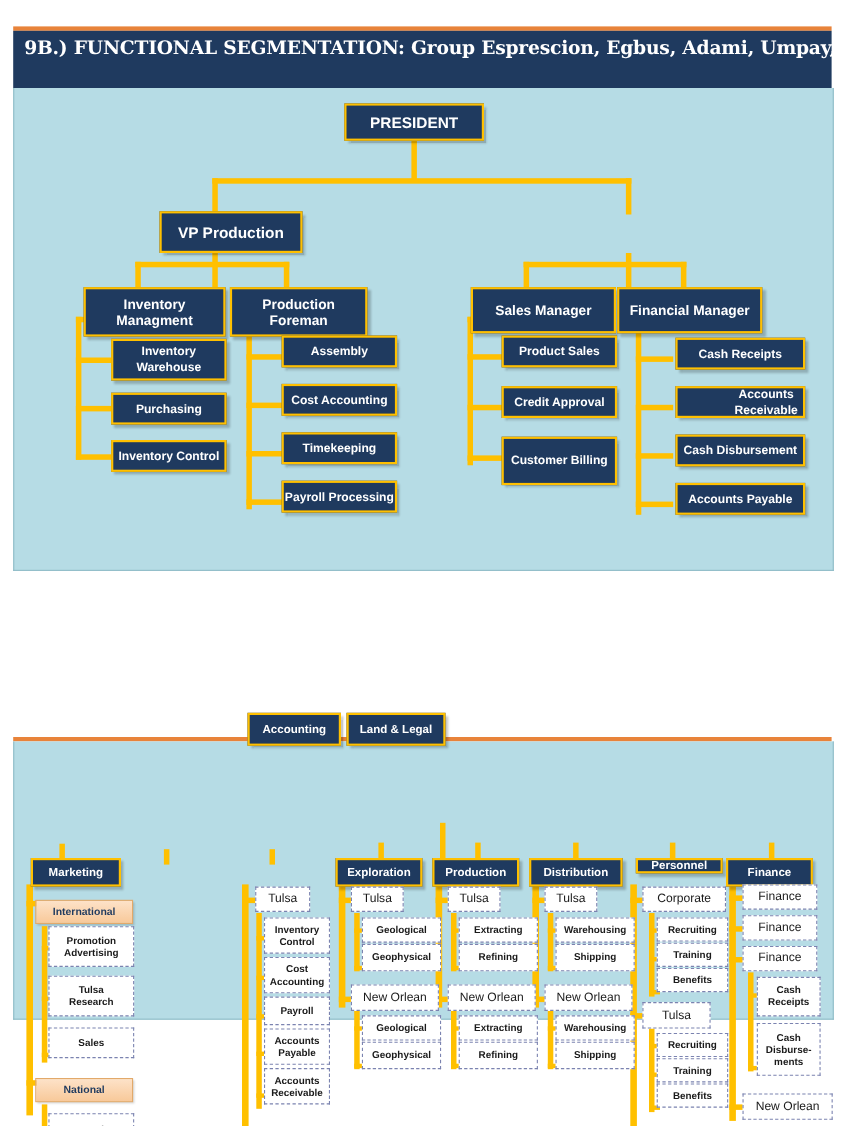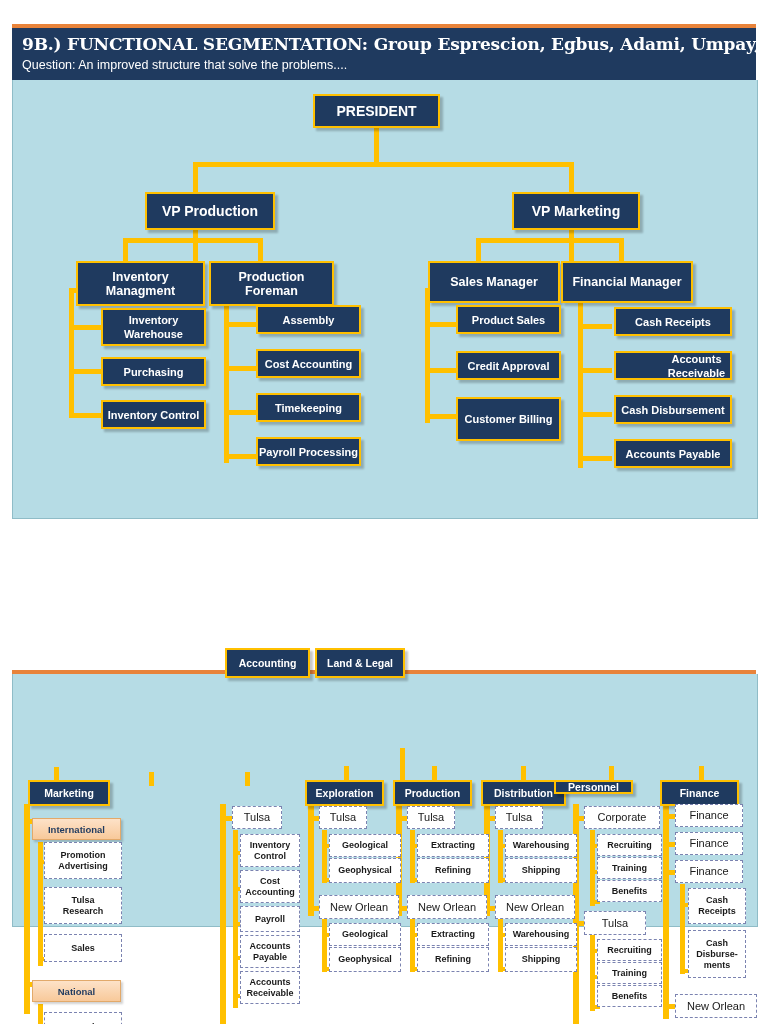--- a/index.html
+++ b/index.html
@@ -48,21 +48,20 @@
 </style>
 </head>
 <body>
 
 <div id="slide1">
 
   <div id="s1-topbar"></div>
 
   <div id="s1-header">
     <div id="s1-title">9B.) FUNCTIONAL SEGMENTATION: Group Esprescion, Egbus, Adami, Umpay, Silagan</div>
-    <div id="s1-sub">Question: An improved structure that solve the problems....</div>
   </div>
 
   <div id="s1-body">
 
     <div class="ln" style="left:361px;top:46px;width:5px;height:40px;"></div>
     <div class="ln" style="left:180px;top:82px;width:381px;height:5px;"></div>
     <div class="ln" style="left:180px;top:82px;width:5px;height:33px;"></div>
     <div class="ln" style="left:556px;top:82px;width:5px;height:33px;"></div>
 
     <div class="ln" style="left:180px;top:150px;width:5px;height:33px;"></div>
@@ -102,23 +101,20 @@
     <div class="ln" style="left:565px;top:376px;width:34px;height:5px;"></div>
 
     <div class="nbox lvl1" style="left:300px;top:14px;width:127px;height:34px;">
       <span>PRESIDENT</span>
     </div>
 
     <div class="nbox lvl1" style="left:132px;top:112px;width:130px;height:38px;">
       <span>VP Production</span>
     </div>
 
-    <div class="nbox lvl1" style="left:499px;top:112px;width:128px;height:38px;">
-      <span>VP Marketing</span>
-    </div>
 
     <div class="nbox big" style="left:63px;top:181px;width:129px;height:45px;flex-direction:column;">
       <span>Inventory</span>
       <span>Managment</span>
     </div>
 
     <div class="nbox big" style="left:196px;top:181px;width:125px;height:45px;flex-direction:column;">
       <span>Production</span>
       <span>Foreman</span>
     </div>
@@ -366,21 +362,21 @@
   <div class="ln2" style="left:486px;top:263px;width:5px;height:53px;z-index:4;"></div>
   <div class="ln2" style="left:486px;top:277px;width:10px;height:4px;z-index:4;"></div>
   <div class="ln2" style="left:486px;top:311px;width:10px;height:4px;z-index:4;"></div>
   <div class="wbox" style="left:493px;top:267px;width:72px;height:23px;z-index:5;">
     <span>Warehousing</span>
   </div>
   <div class="wbox" style="left:493px;top:291px;width:72px;height:25px;z-index:5;">
     <span>Shipping</span>
   </div>
 
-  <div class="hbox" style="left:542px;top:124px;width:79px;height:14px;z-index:5;">
+  <div class="hbox" style="left:566px;top:124px;width:79px;height:14px;z-index:5;">
     <span>Personnel</span>
   </div>
   <div class="ln2" style="left:561px;top:148px;width:6px;height:225px;z-index:4;"></div>
   <div class="ln2" style="left:561px;top:160px;width:14px;height:5px;z-index:4;"></div>
   <div class="ln2" style="left:561px;top:265px;width:14px;height:5px;z-index:4;"></div>
 
   <div class="wbox lg" style="left:572px;top:150px;width:76px;height:23px;z-index:5;">
     <span>Corporate</span>
   </div>
   <div class="ln2" style="left:578px;top:174px;width:5px;height:76px;z-index:4;"></div>

